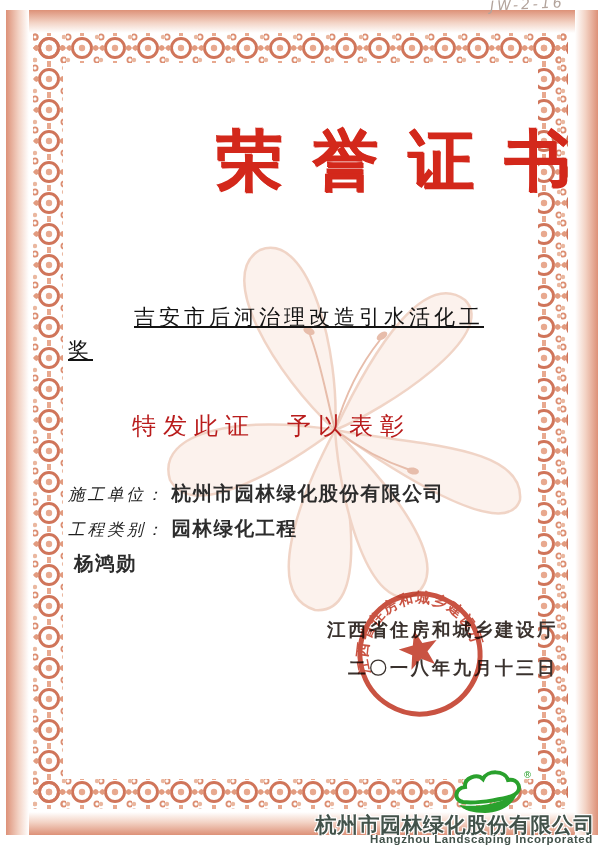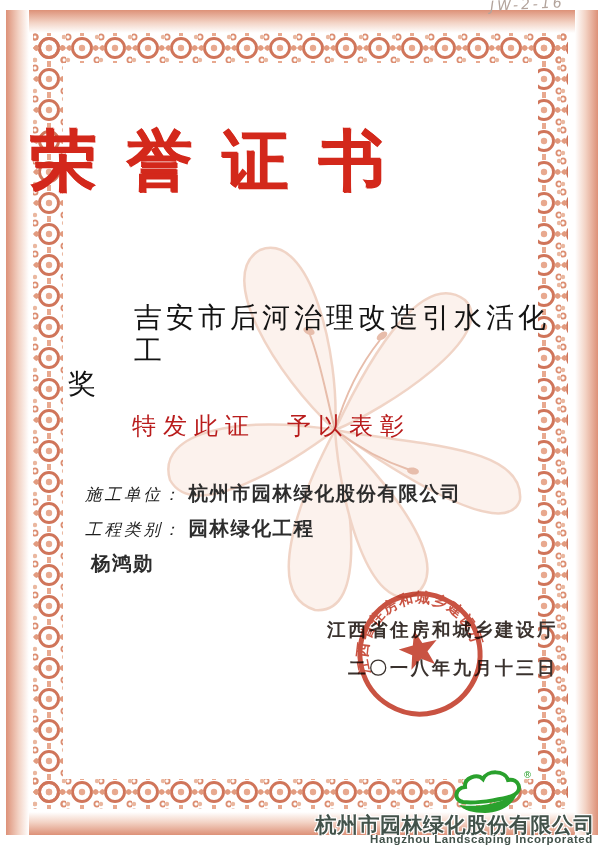--- a/index.html
+++ b/index.html
@@ -15,34 +15,34 @@
   .edge-right{right:2px;top:10px;bottom:11px;width:23px;background:linear-gradient(to left,#dd9178,#f3d3c5 55%,#ffffff);}
   .ornate-border{position:absolute;left:33px;top:33px;z-index:2;}
   .watermark{position:absolute;left:125px;top:215px;z-index:2;opacity:.75;}
   .pencil-note{
     position:absolute;left:490px;top:-4px;z-index:3;
     font-family:"DejaVu Sans", sans-serif;font-style:italic;
     font-size:14px;letter-spacing:3px;color:#b3a49c;transform:rotate(-3deg);
   }
   .cert-title{
     position:absolute;left:0;right:0;top:116px;z-index:4;
-    text-align:left;font-size:66px;font-weight:bold;color:#d3281b;
+    text-align:right;font-size:66px;font-weight:bold;color:#d3281b;
     letter-spacing:30px;padding-left:30px;
     text-shadow:1px 1px 0 #d3281b;
   }
   .body-para{
     position:absolute;left:68px;top:301px;width:482px;z-index:4;
-    font-size:28px;line-height:33px;letter-spacing:4px;color:#131313;
+    font-size:21px;line-height:33px;letter-spacing:4px;color:#131313;text-decoration:underline;
   }
   .body-line-first{padding-left:66px;}
   .commendation{
     position:absolute;left:132px;top:410px;z-index:4;
     font-size:24px;letter-spacing:7px;color:#b91c1c;
   }
-  .fields{position:absolute;left:85px;top:480px;width:470px;z-index:4;}
+  .fields{position:absolute;left:68px;top:480px;width:470px;z-index:4;}
   .field-row{display:flex;align-items:baseline;height:35px;}
   .field-label{
     font-size:16.5px;letter-spacing:3px;color:#1e1e1e;font-style:italic;
     flex:0 0 auto;
   }
   .field-value{
     font-family:"DejaVu Sans", sans-serif;font-weight:bold;
     font-size:19.5px;letter-spacing:1.5px;color:#2c2c2c;margin-left:6px;
   }
   .issuer-block{position:absolute;right:42px;top:617px;z-index:4;text-align:right;}

